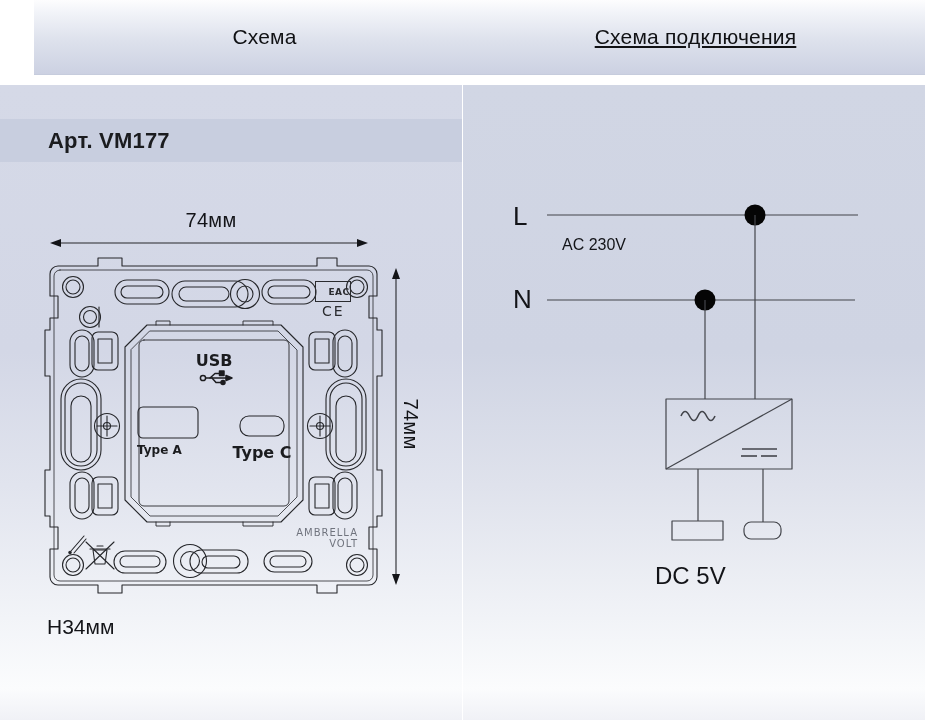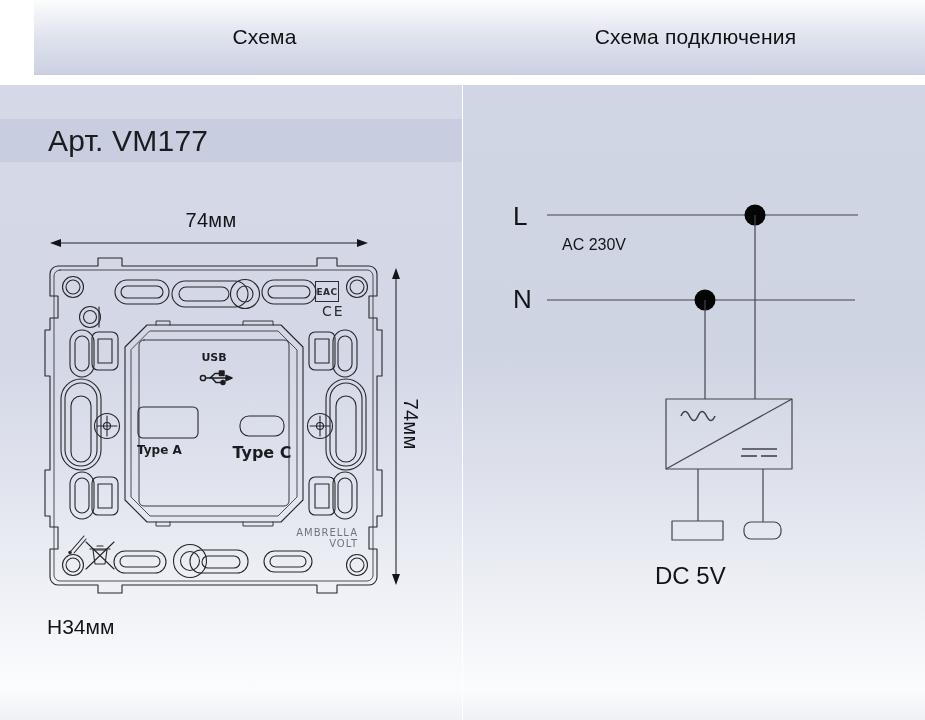--- a/index.html
+++ b/index.html
@@ -12,64 +12,64 @@
 
   
   .tab{
     position:absolute;top:0;height:74px;
     background:linear-gradient(180deg,#fdfdfe 0%,#f1f3f8 18%,#dde1ec 55%,#ccd1e2 100%);
     border-bottom:1px solid #c6ccdd;
     display:flex;align-items:center;justify-content:center;
     font-size:21px;font-weight:500;color:#101114;letter-spacing:.2px;
   }
   .tab-left{left:0;width:461px;margin-left:34px;}
-  .tab-right{left:466px;width:459px;}
+  .tab-right{left:466px;width:459px;text-decoration:underline;}
 
   
   .panel{position:absolute;top:85px;height:635px;}
   .panel-left{
     left:0;width:462px;
     background:linear-gradient(180deg,#d5d9e7 0%,#d3d7e6 42%,#e1e4ee 63%,#f2f4f8 84%,#fbfcfd 95%,#f0f1f6 100%);
   }
   .panel-right{
     left:463px;width:462px;
     background:linear-gradient(180deg,#d1d6e4 0%,#cfd4e3 42%,#dfe2ec 63%,#f1f3f7 84%,#fbfcfd 95%,#f0f1f6 100%);
   }
   .art-band{
     position:absolute;left:0;top:34px;width:100%;height:43px;
     background:#c8cedf;
     display:flex;align-items:center;
-    font-size:30px;font-weight:400;color:#1b1c1f;
+    font-size:22px;font-weight:700;color:#1b1c1f;
     padding-left:48px;box-sizing:border-box;letter-spacing:.2px;
   }
 
   
   svg.overlay{position:absolute;left:0;top:0;width:925px;height:720px;pointer-events:none;}
 
   
   .lbl{position:absolute;color:#131418;}
   .dim{font-size:20px;font-weight:500;letter-spacing:.3px;}
   .dim-top{left:151px;top:209px;width:120px;text-align:center;}
   .dim-right{left:380px;top:412px;width:60px;height:24px;text-align:center;
              transform:rotate(90deg);transform-origin:center;}
   .dim-depth{left:47px;top:615px;font-size:21px;font-weight:500;}
   .lbl-L{left:513px;top:201px;font-size:26px;font-weight:500;}
   .lbl-N{left:513px;top:284px;font-size:26px;font-weight:500;}
   .lbl-ac{left:562px;top:236px;font-size:16px;font-weight:500;}
   .lbl-dc{left:655px;top:562px;width:100px;text-align:left;font-size:24px;font-weight:500;}
 
   .cad{font-family:"DejaVu Sans", sans-serif;color:#1b1c1f;}
-  .lbl-usb{left:194px;top:351px;width:40px;text-align:center;font-size:11px;font-weight:bold;}
+  .lbl-usb{left:194px;top:351px;width:40px;text-align:center;font-size:16px;font-weight:bold;}
   .lbl-ta{left:137px;top:443px;width:61px;text-align:left;font-size:12px;font-weight:bold;}
   .lbl-tc{left:232px;top:443px;width:60px;text-align:center;font-size:16px;font-weight:bold;}
   .brand{left:280px;top:527px;width:78px;text-align:right;color:#70747e;
          font-size:10px;font-weight:normal;letter-spacing:1px;line-height:11px;}
   .eac{left:315px;top:281px;width:22px;height:19px;border:1.5px solid #2a2b2f;
        display:flex;align-items:center;justify-content:center;
-       font-size:9px;font-weight:bold;color:#2a2b2f;letter-spacing:.5px;}
+       font-size:9px;font-weight:bold;color:#2a2b2f;letter-spacing:.5px;padding-left:12px;}
   .ce{left:322px;top:303px;font-size:14px;font-weight:500;letter-spacing:2px;color:#2a2b2f;}
 </style>
 </head>
 <body>
 
 <div class="tab tab-left">
   <span>Схема</span>
 </div>
 <div class="tab tab-right">
   <span>Схема подключения</span>

